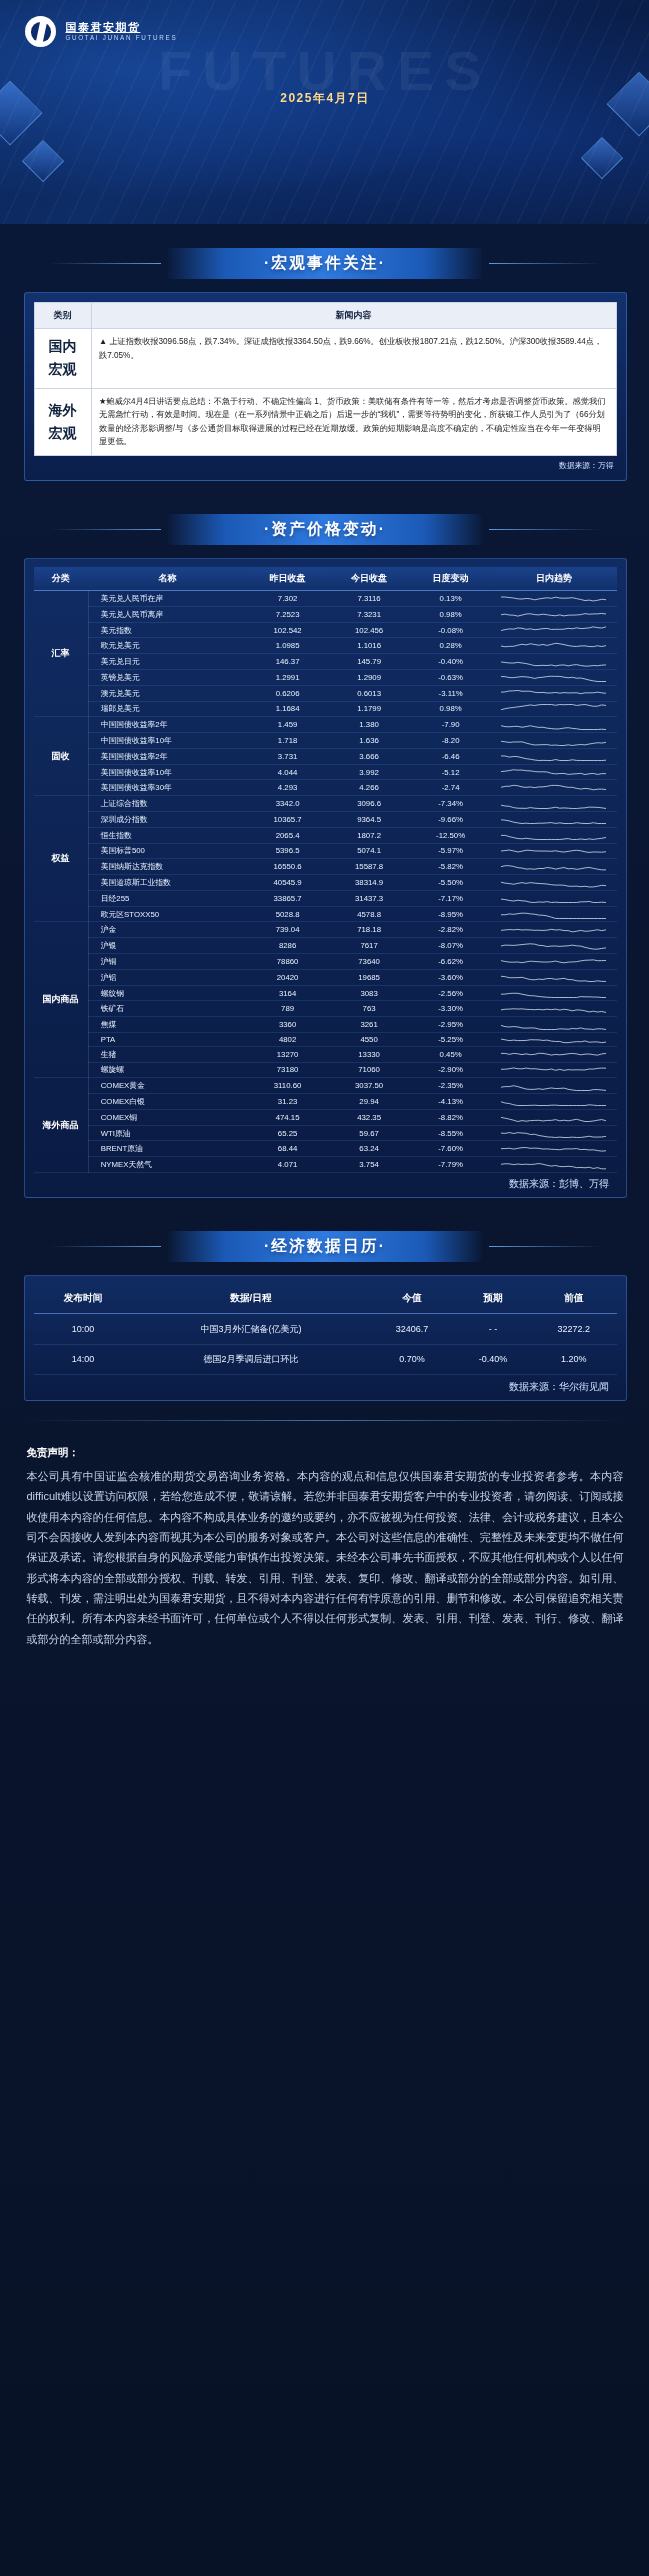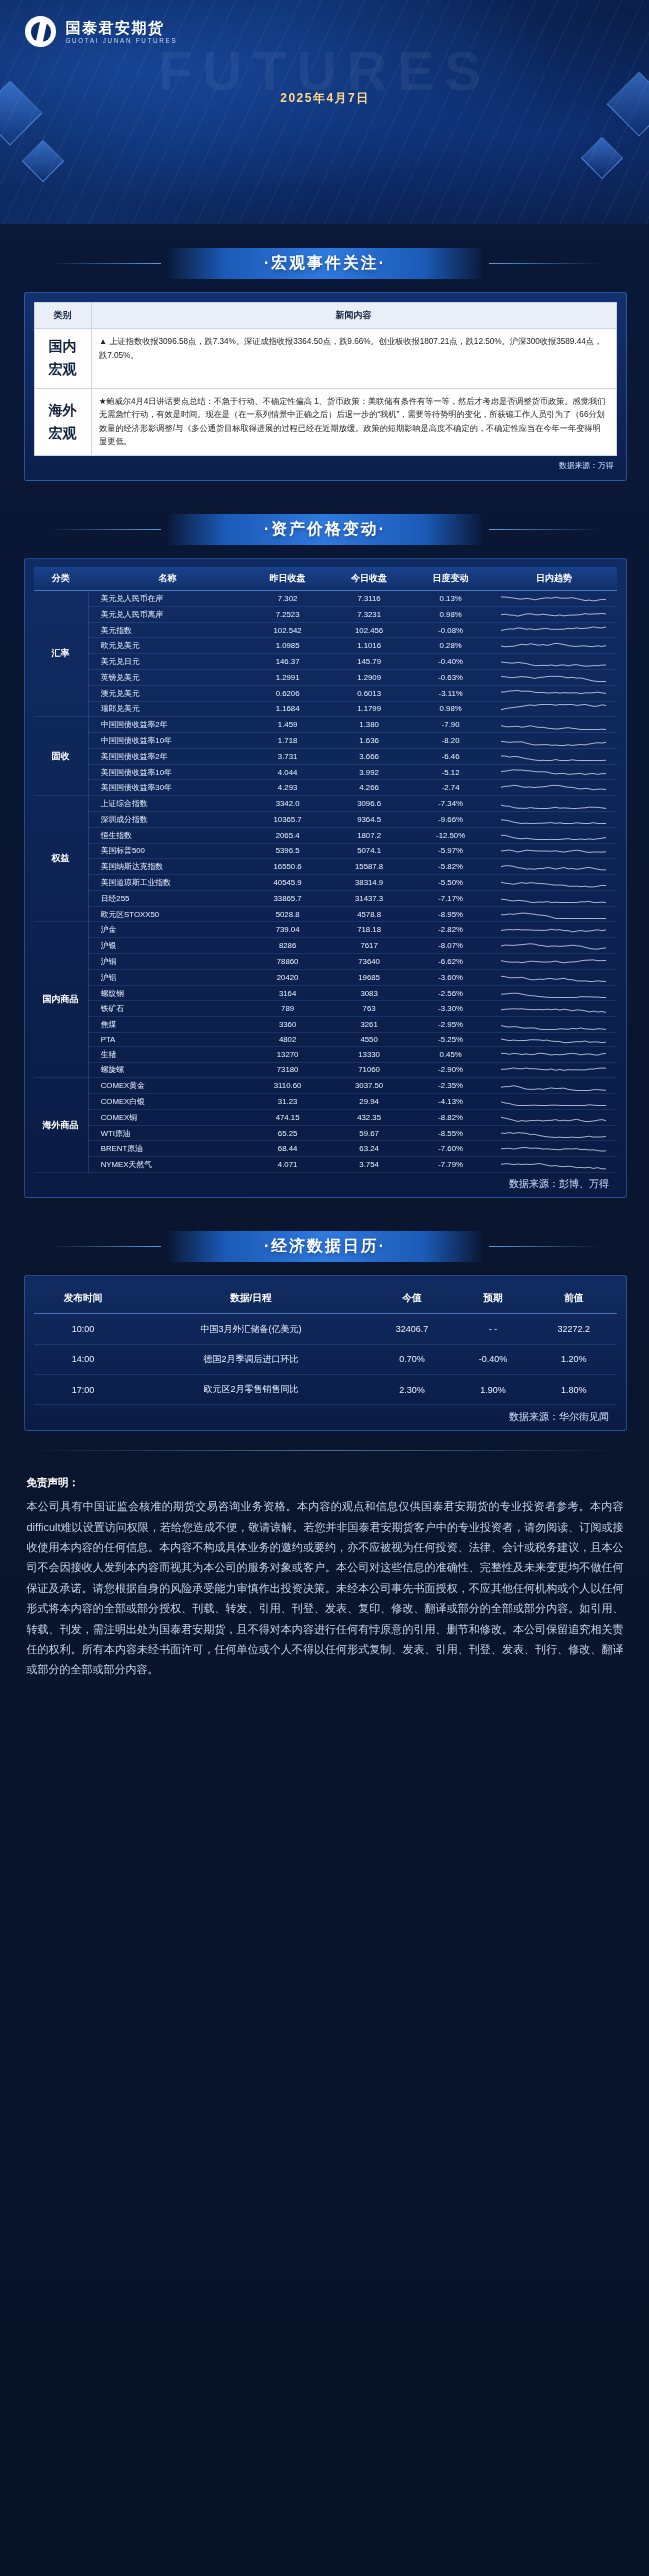--- a/index.html
+++ b/index.html
@@ -62,21 +62,21 @@
     position:absolute;left:6px;top:6px;width:19.4px;height:19.4px;border-radius:50%;
     background:#0c2d6b;
   }
   .brand-logo:after{
     content:"";
     position:absolute;left:12.7px;top:3px;width:6.7px;height:25.4px;
     background:#ffffff;
     transform:skewX(-12deg);
   }
   .brand-text{ line-height:1.05; }
-  .brand-cn{ font-size:15px; font-weight:bold; letter-spacing:1.5px; color:#fff;}
+  .brand-cn{ font-size:11px; font-weight:bold; letter-spacing:1.5px; color:#fff;text-decoration:underline;}
   .brand-en{ font-size:6.3px; letter-spacing:1.7px; color:#c7d8f5; margin-top:2.2px;}
   .hero-title{
     position:relative;
     z-index:3;
     margin-top:16.4px;
     text-align:center;
     font-size:34px;
     font-weight:bold;
     letter-spacing:3.7px;
     color:#ffffff;
@@ -776,27 +776,20 @@
             <td>- -</td>
             <td>32272.2</td>
           </tr>
           <tr>
             <td>14:00</td>
             <td>德国2月季调后进口环比</td>
             <td>0.70%</td>
             <td>-0.40%</td>
             <td>1.20%</td>
           </tr>
-          <tr>
-            <td>17:00</td>
-            <td>欧元区2月零售销售同比</td>
-            <td>2.30%</td>
-            <td>1.90%</td>
-            <td>1.80%</td>
-          </tr>
         </tbody>
     </table>
     <div class="sec-note">数据来源：华尔街见闻</div>
   </div>
 
   <div class="divider-glow"></div>
   <div class="disc">
     <div class="disc-title">免责声明：</div>
     <div class="disc-body">本公司具有中国证监会核准的期货交易咨询业务资格。本内容的观点和信息仅供国泰君安期货的专业投资者参考。本内容difficult难以设置访问权限，若给您造成不便，敬请谅解。若您并非国泰君安期货客户中的专业投资者，请勿阅读、订阅或接收使用本内容的任何信息。本内容不构成具体业务的邀约或要约，亦不应被视为任何投资、法律、会计或税务建议，且本公司不会因接收人发到本内容而视其为本公司的服务对象或客户。本公司对这些信息的准确性、完整性及未来变更均不做任何保证及承诺。请您根据自身的风险承受能力审慎作出投资决策。未经本公司事先书面授权，不应其他任何机构或个人以任何形式将本内容的全部或部分授权、刊载、转发、引用、刊登、发表、复印、修改、翻译或部分的全部或部分内容。如引用、转载、刊发，需注明出处为国泰君安期货，且不得对本内容进行任何有悖原意的引用、删节和修改。本公司保留追究相关责任的权利。所有本内容未经书面许可，任何单位或个人不得以任何形式复制、发表、引用、刊登、发表、刊行、修改、翻译或部分的全部或部分内容。</div>
   </div>

